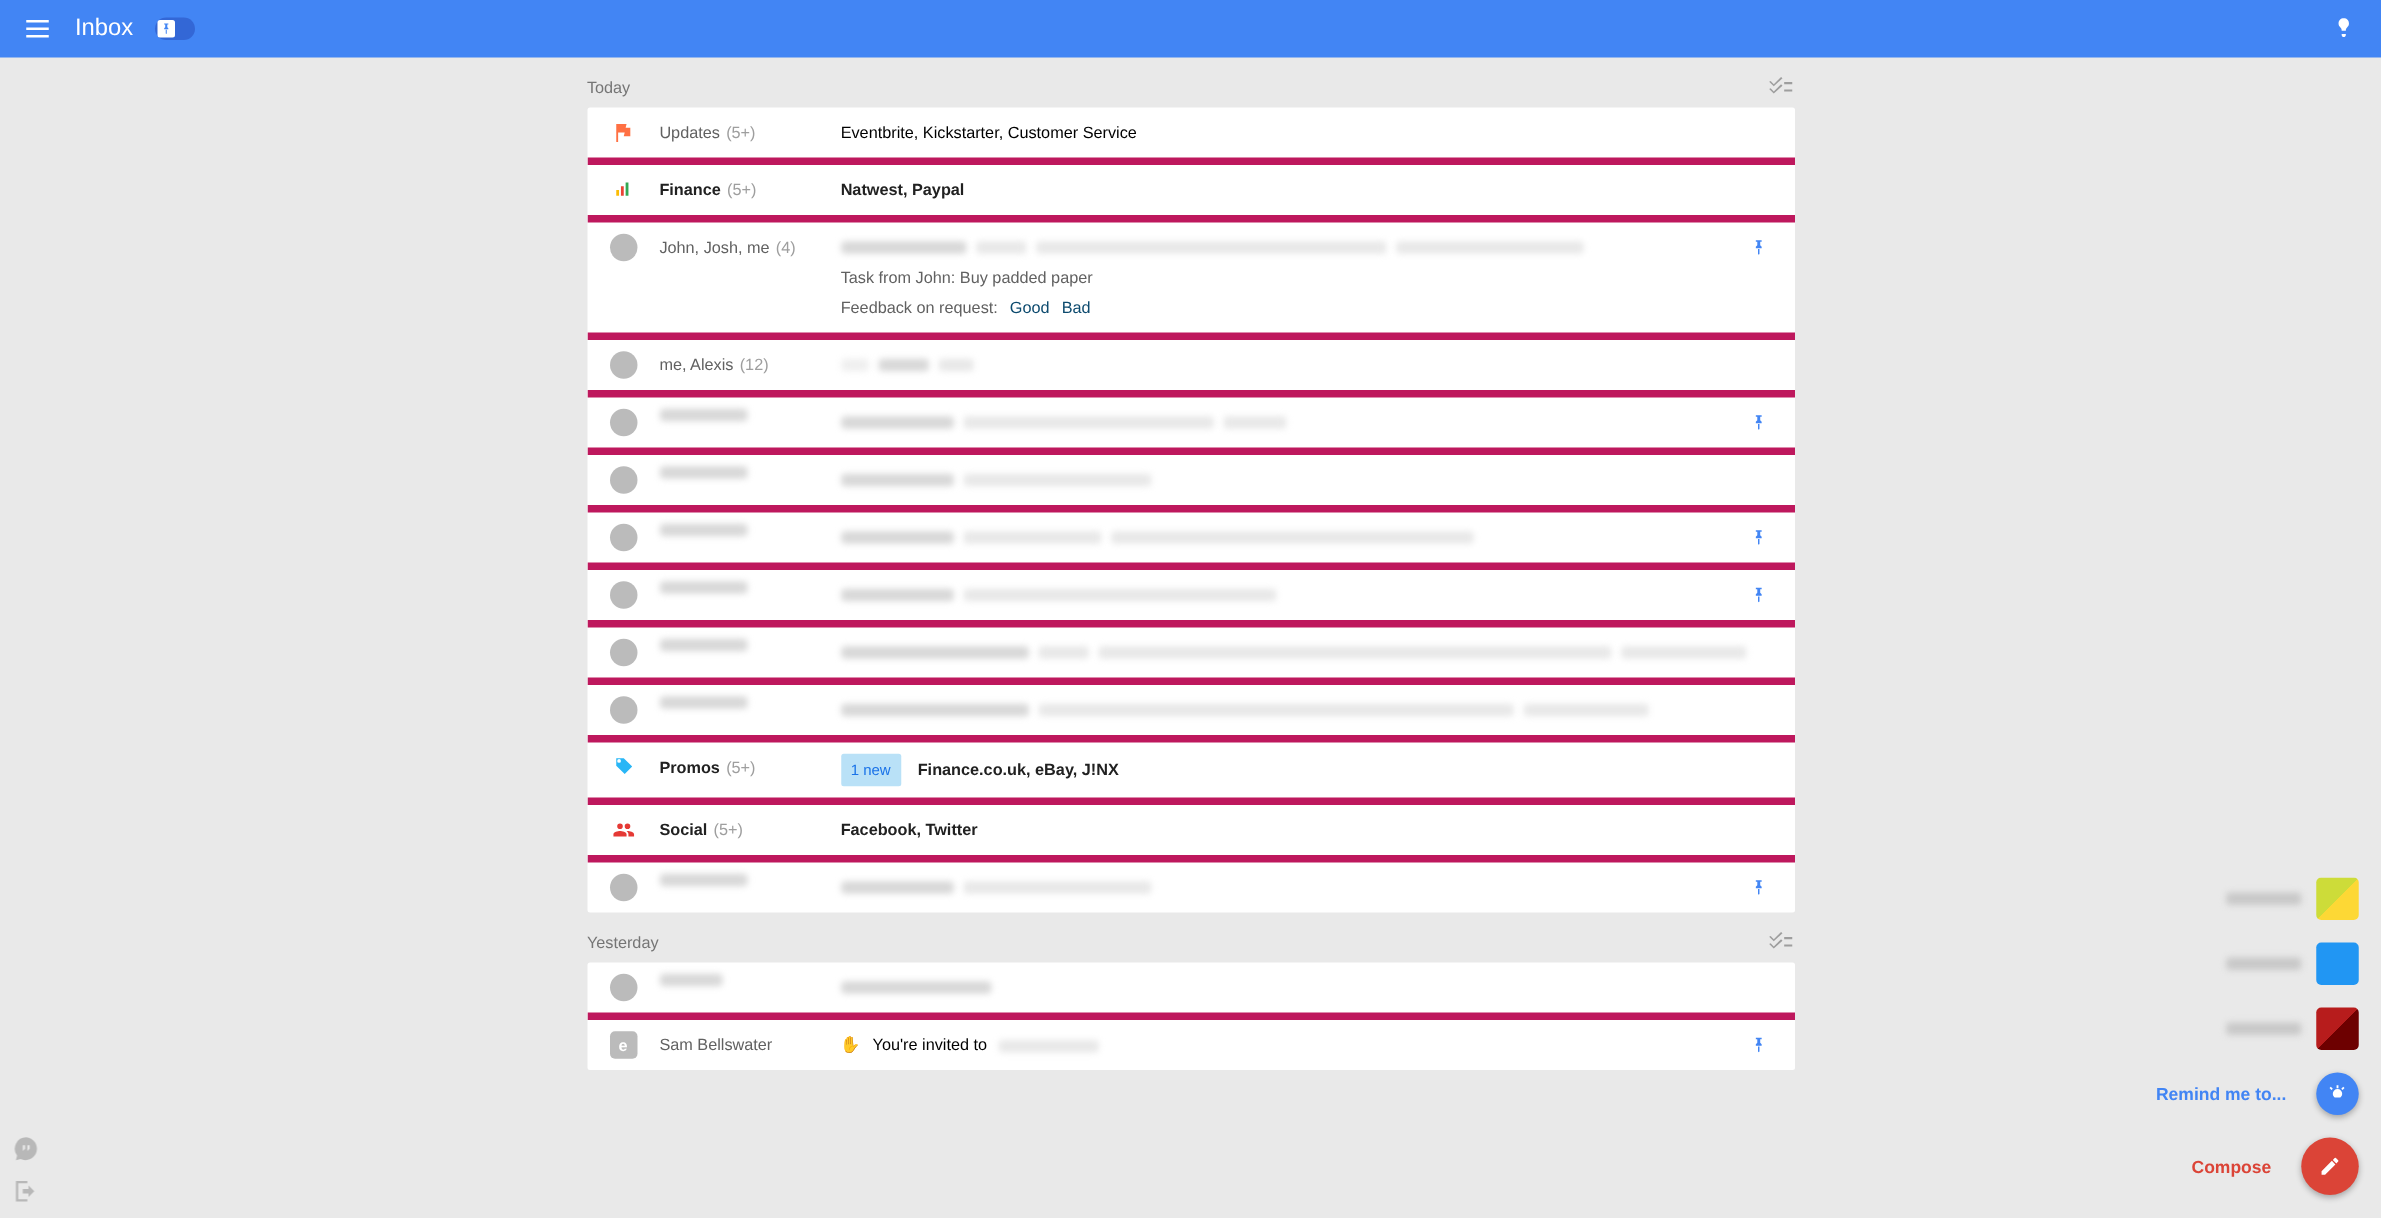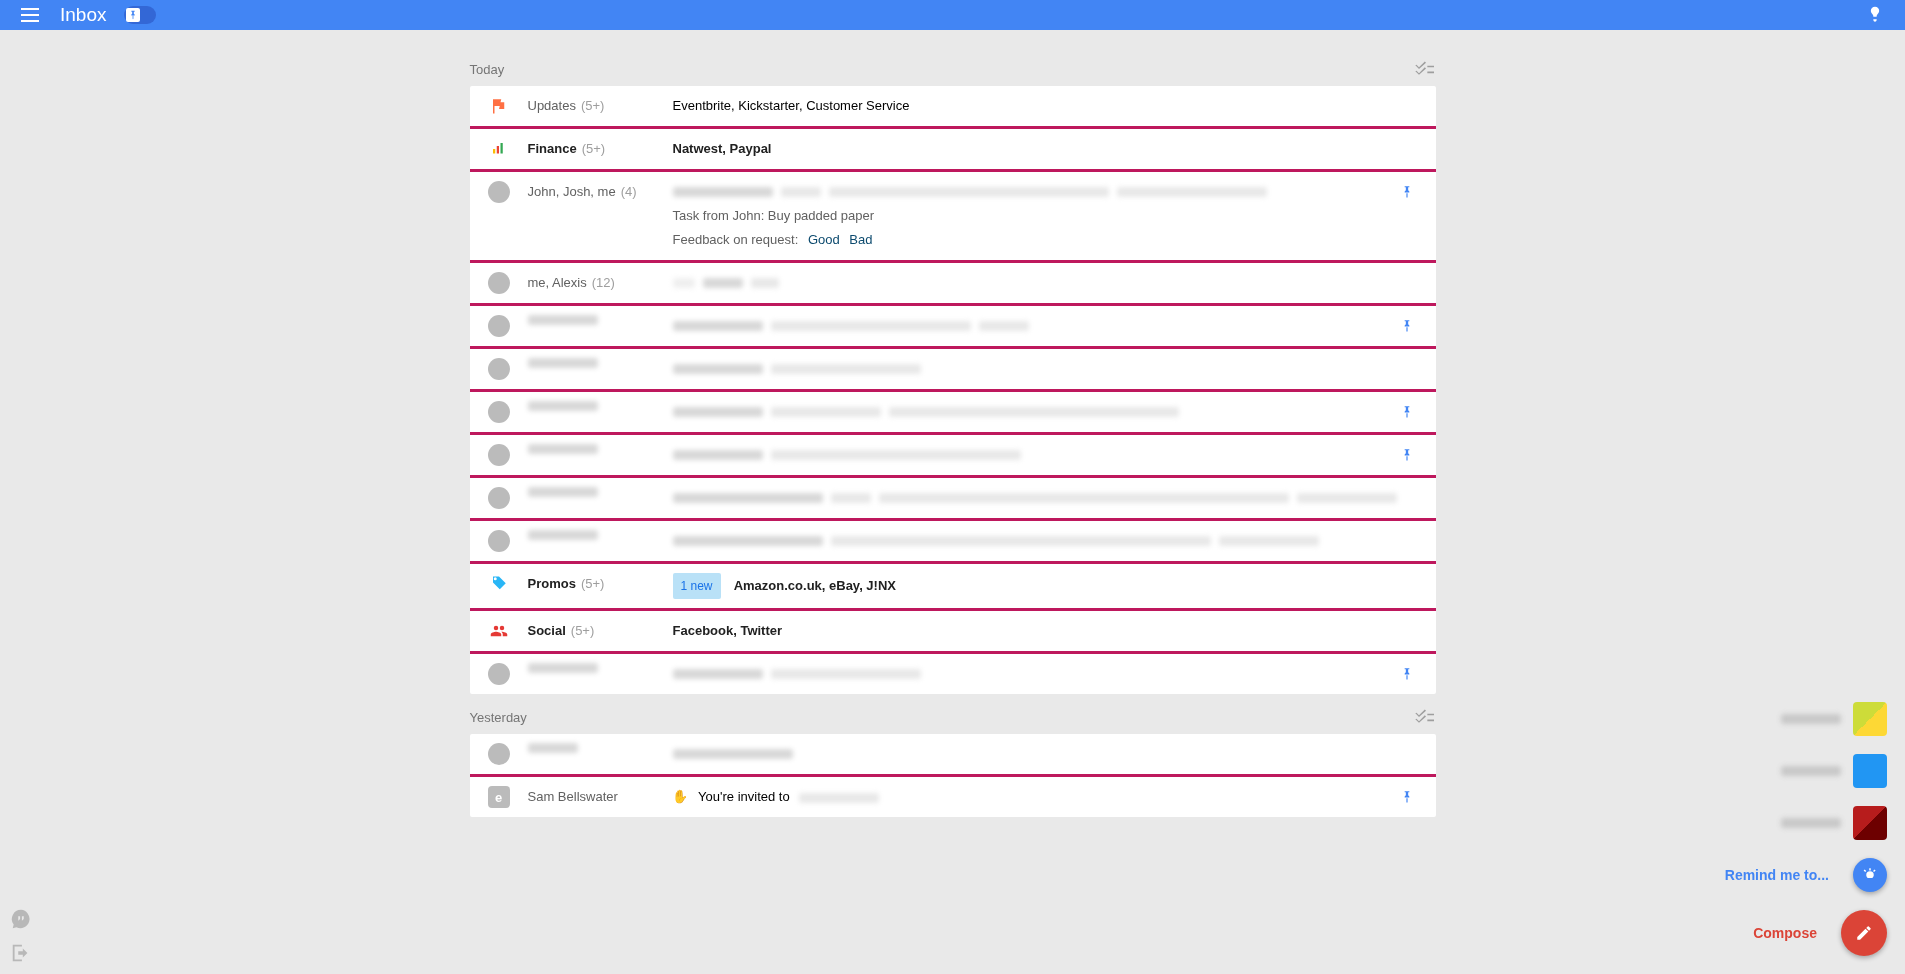--- a/index.html
+++ b/index.html
@@ -8,21 +8,21 @@
     font-family: Arial, "Helvetica Neue", Helvetica, sans-serif;
     background:#e9e9e9;
     overflow:hidden;
     font-size:13px;
     color:#212121;
     position:relative;
   }
   
   .topbar {
     background:#4285f4;
-    height:30px;
+    height:46px;
     display:flex;
     align-items:center;
     padding:0 12px;
     color:#fff;
   }
   .menu-btn {
     width:36px; height:36px;
     display:flex; align-items:center; justify-content:center;
     cursor:pointer;
   }
@@ -82,21 +82,21 @@
   .sweep-btn {
     width:24px; height:24px; display:flex; align-items:center; justify-content:center;
     cursor:pointer;
   }
   .sweep-btn svg { width:20px; height:20px; fill:#9e9e9e; }
   
   .list { background:#fff; border-radius:2px; overflow:hidden; }
   .row {
     display:flex; align-items:flex-start; min-height:39px;
     padding:9px 18px 9px 18px;
-    border-bottom:3px solid #be185d;
+    border-bottom:6px solid #be185d;
     cursor:pointer;
   }
   .row:last-child { border-bottom:none; }
   .row .avatar {
     width:22px; height:22px; border-radius:50%; flex:0 0 22px;
     margin-right:18px; background:#bbb;
   }
   .row .icon-slot {
     width:22px; height:22px; flex:0 0 22px; margin-right:18px;
     display:flex; align-items:center; justify-content:center;
@@ -402,21 +402,21 @@
           <svg viewBox="0 0 24 24" width="18" height="18" fill="#29b6f6">
               <path d="M21 11l-9-9H4v8l9 9 8-8zM7 7a2 2 0 110-4 2 2 0 010 4z"></path>
             </svg>
         </span>
         <div class="sender bold">
           <span>Promos</span>
           <span class="count" style="font-weight:400">(5+)</span>
         </div>
         <div class="content bold">
           <span class="badge-new" style="font-weight:400">1 new</span>
-          <span>Amazon.co.uk, eBay, J!NX</span>
+          <span>Finance.co.uk, eBay, J!NX</span>
         </div>
         <div class="pin-col"></div>
       </div>
 
       <div class="row">
         <span class="icon-slot">
           <svg viewBox="0 0 24 24" width="18" height="18" fill="#e53935">
               <path d="M16 11a3 3 0 100-6 3 3 0 000 6zM8 11a3 3 0 100-6 3 3 0 000 6zm0 2c-2.3 0-7 1.2-7 3.5V19h14v-2.5C15 14.2 10.3 13 8 13zm8 0c-.3 0-.6 0-1 .1 1.2.9 2 2 2 3.4V19h6v-2.5c0-2.3-4.7-3.5-7-3.5z"></path>
             </svg>
         </span>

